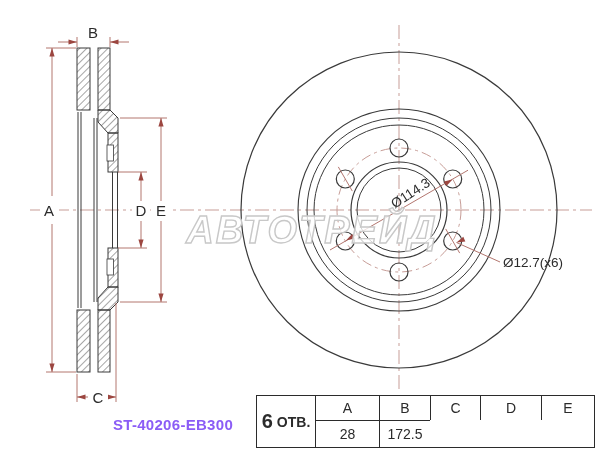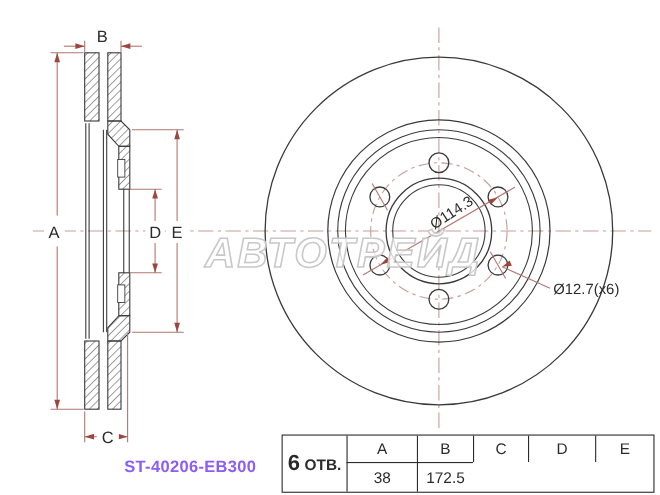--- a/index.html
+++ b/index.html
@@ -163,19 +163,19 @@
   <div id="spec-table">
     <div class="cell holes">
       <span class="big">6</span>
       <span>ОТВ.</span>
     </div>
     <div class="cell hdr">A</div>
     <div class="cell hdr">B</div>
     <div class="cell hdr">C</div>
     <div class="cell hdr">D</div>
     <div class="cell hdr">E</div>
-    <div class="cell">38</div>
+    <div class="cell">28</div>
     <div class="cell">172.5</div>
   </div>
 
   <div id="part-number">ST-40206-EB300</div>
 
 </div>
 
 </body></html>

